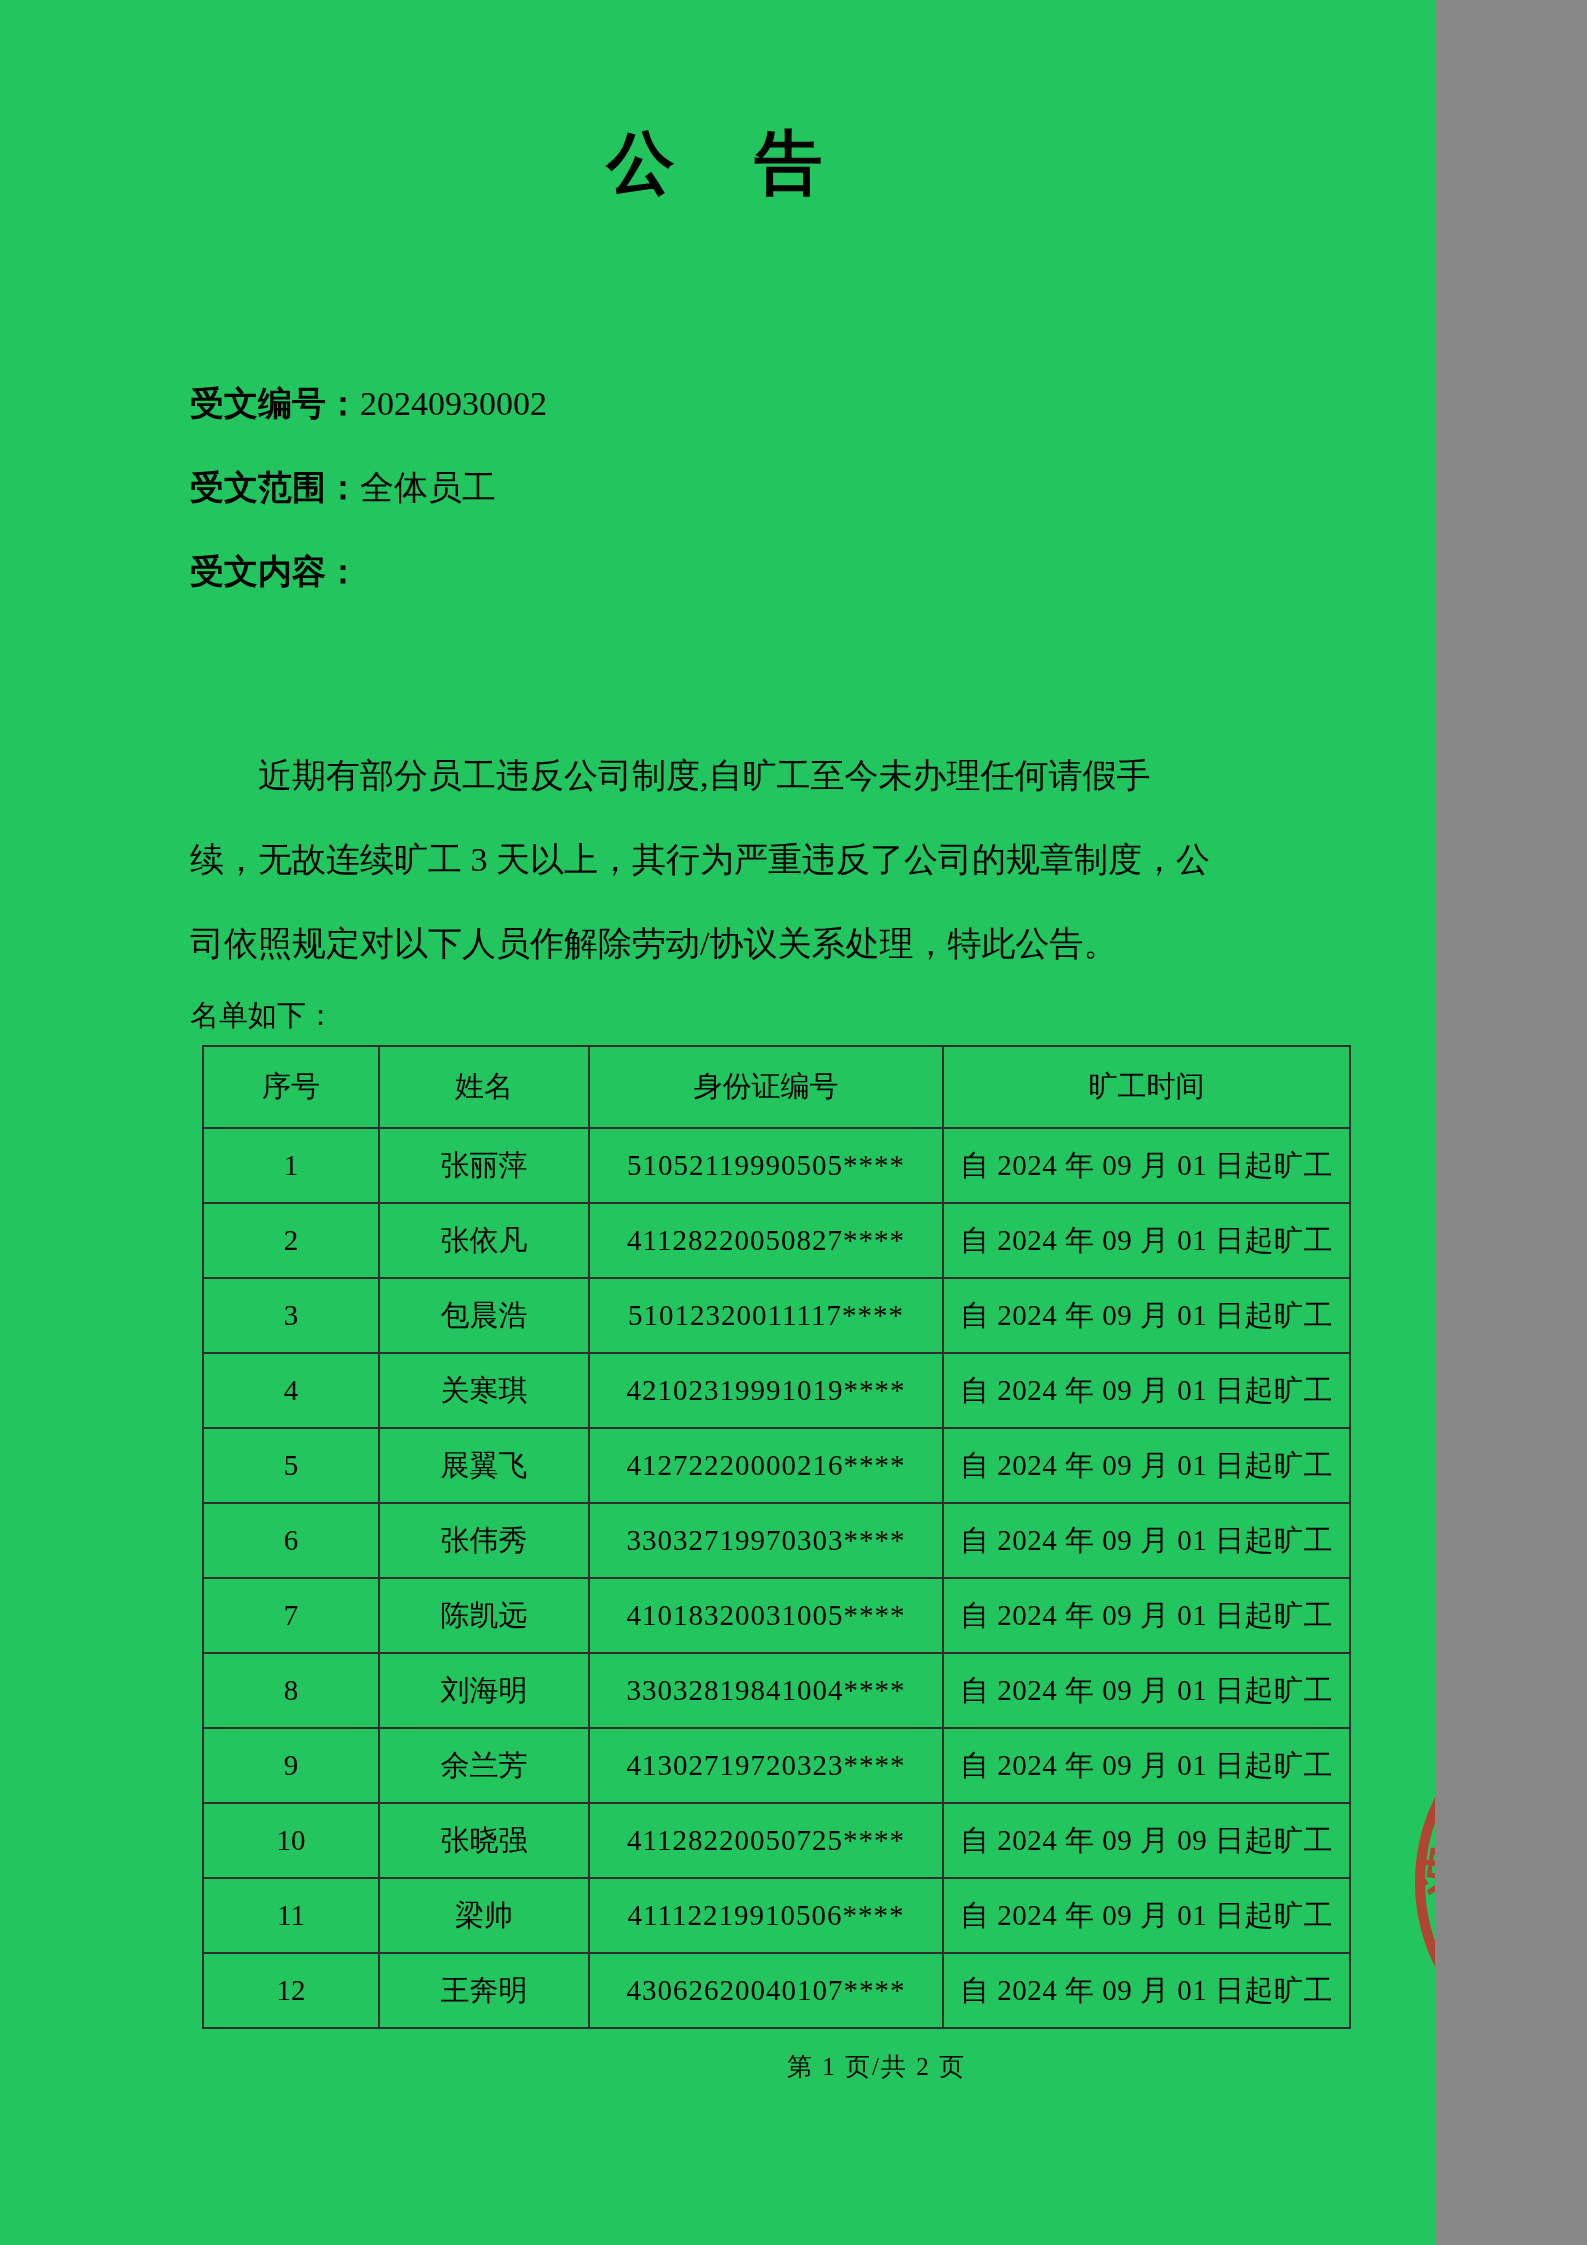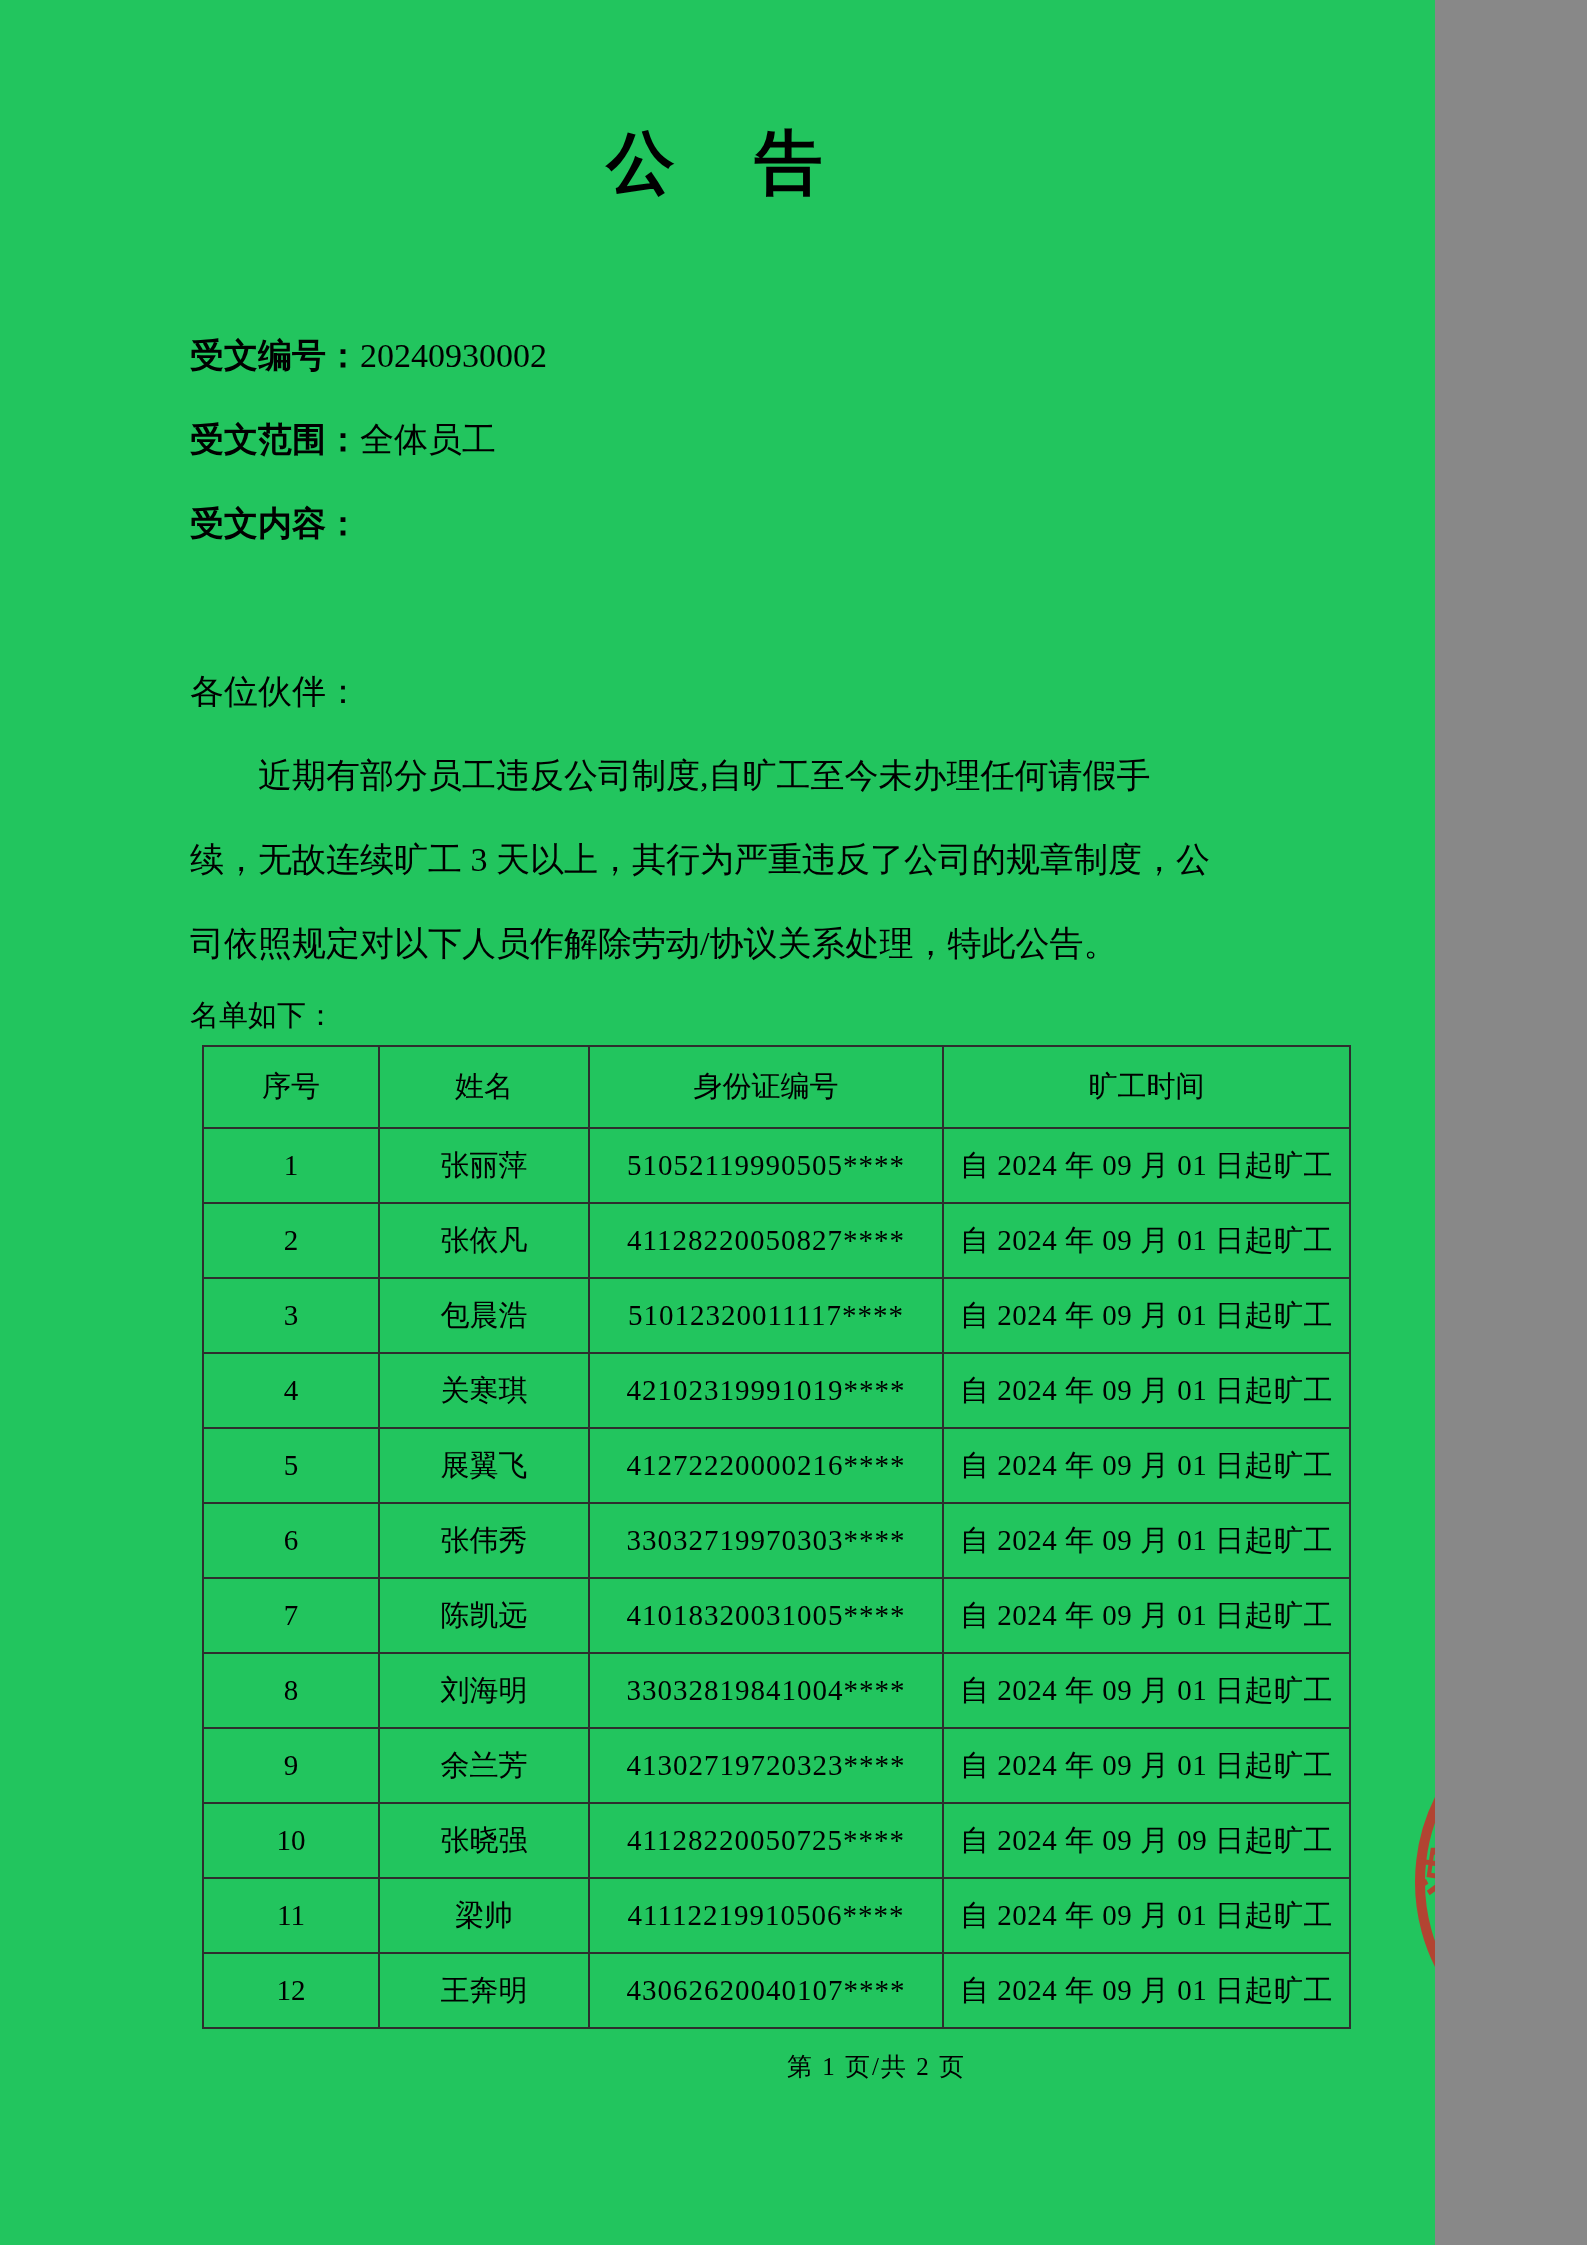--- a/index.html
+++ b/index.html
@@ -10,21 +10,21 @@
     overflow:hidden;
     font-family:"Liberation Serif","DejaVu Serif",serif;
     color:#000;
   }
   .doc-title{
     position:absolute;top:118px;left:0;width:100%;
     text-align:center;font-size:68px;font-weight:bold;
     letter-spacing:6px;
   }
   .meta{position:absolute;left:190px;top:338px;}
-  .meta-row{height:35px;line-height:35px;margin-bottom:49px;font-size:34px;white-space:nowrap;}
+  .meta-row{height:35px;line-height:35px;margin-bottom:49px;font-size:34px;white-space:nowrap;margin-top:48px;}
   .meta-label{font-weight:bold;}
   .meta-value{font-weight:normal;}
   .salutation{font-weight:normal;font-size:34px;}
   .para{position:absolute;left:190px;top:758px;width:1010px;}
   .para-line{height:35px;line-height:35px;margin-bottom:49px;font-size:34px;white-space:nowrap;}
   .para-line.indent{text-indent:68px;}
   .list-heading{
     position:absolute;left:190px;top:996px;
     font-size:29px;font-weight:normal;
   }
@@ -64,23 +64,20 @@
   <div class="meta">
 
       <div class="meta-row"><span class="meta-label">受文编号：</span><span class="meta-value">20240930002</span></div>
 
       <div class="meta-row"><span class="meta-label">受文范围：</span><span class="meta-value">全体员工</span></div>
 
 
       <div class="meta-row"><span class="meta-label">受文内容：</span><span class="meta-value"></span></div>
     </div>
 
-  <div class="meta" style="top:674px;">
-    <div class="meta-row salutation">各位伙伴：</div>
-  </div>
 
   <div class="para">
     <div class="para-line indent">近期有部分员工违反公司制度,自旷工至今未办理任何请假手</div>
     <div class="para-line">续，无故连续旷工 3 天以上，其行为严重违反了公司的规章制度，公</div>
     <div class="para-line">司依照规定对以下人员作解除劳动/协议关系处理，特此公告。</div>
   </div>
 
   <div class="list-heading">名单如下：</div>
 
   <table class="roster">

